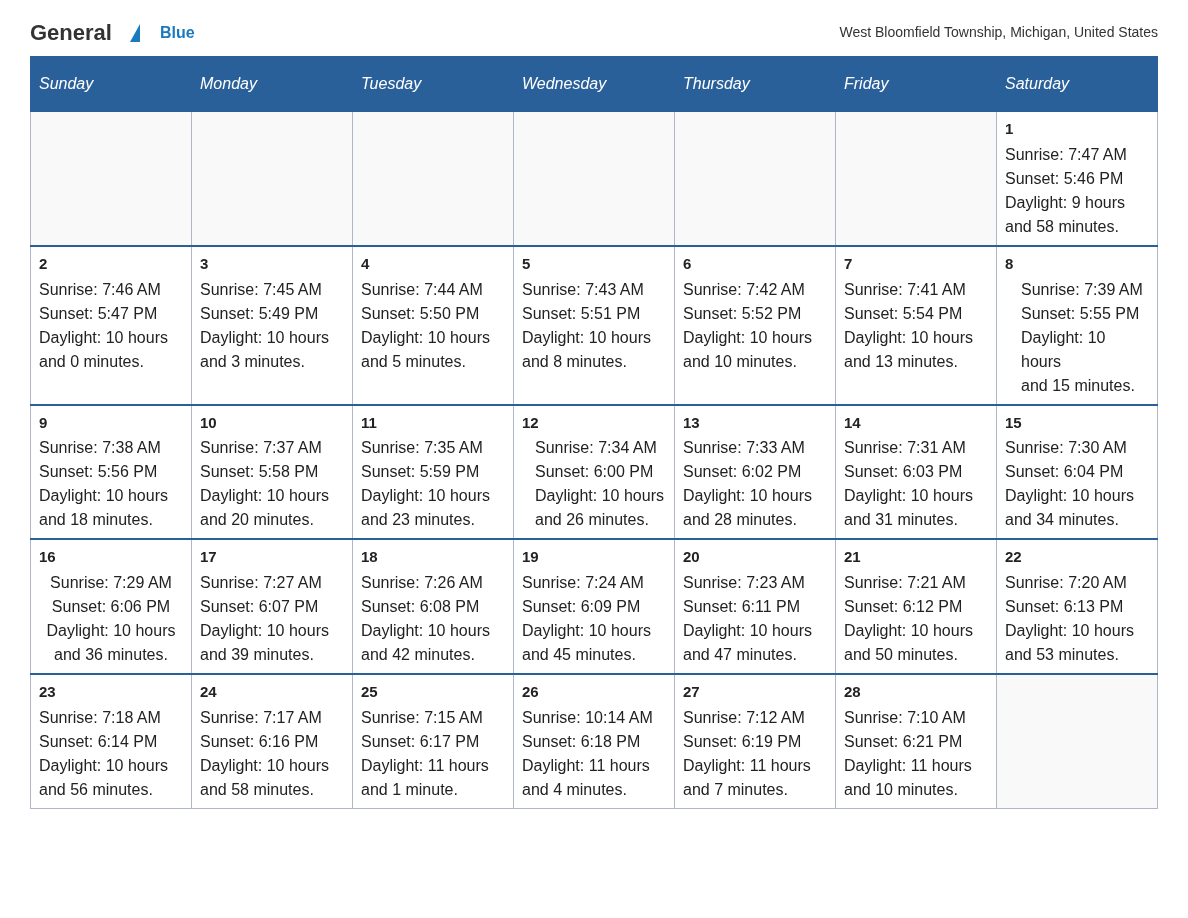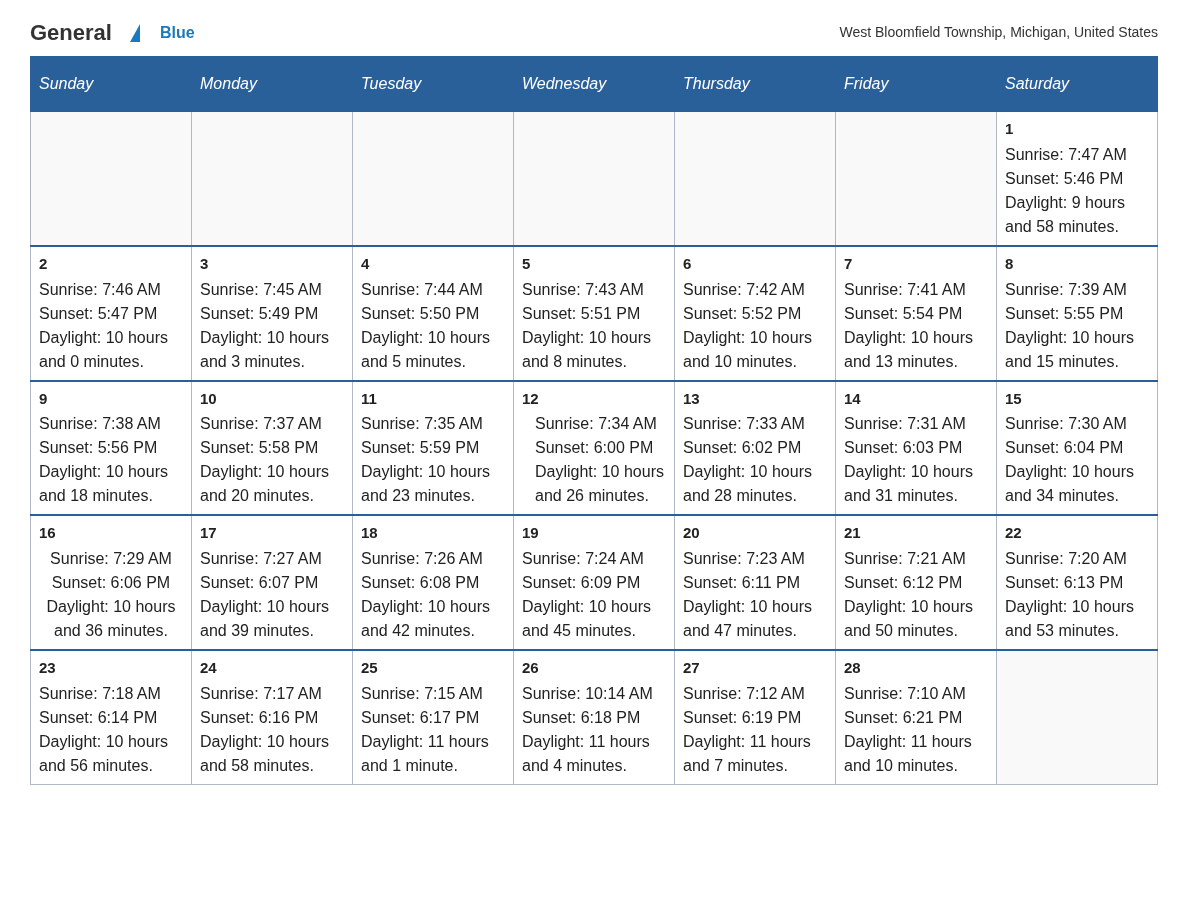--- a/index.html
+++ b/index.html
@@ -186,21 +186,21 @@
         </td>
         <td class="border-top-blue">
           <span class="day-num">7</span>
           <div class="day-info" style="white-space: pre-line;">Sunrise: 7:41 AM
 Sunset: 5:54 PM
 Daylight: 10 hours
 and 13 minutes.</div>
         </td>
         <td class="border-top-blue">
           <span class="day-num">8</span>
-          <div class="day-info" style="white-space: pre-line;">Sunrise: 7:39 AM
+          <div class="day-info" style="white-space: pre-line; margin-left: 16px;">Sunrise: 7:39 AM
 Sunset: 5:55 PM
 Daylight: 10 hours
 and 15 minutes.</div>
         </td>
       </tr>
       <tr>
         <td class="border-top-blue">
           <span class="day-num">9</span>
           <div class="day-info" style="white-space: pre-line;">Sunrise: 7:38 AM
 Sunset: 5:56 PM

